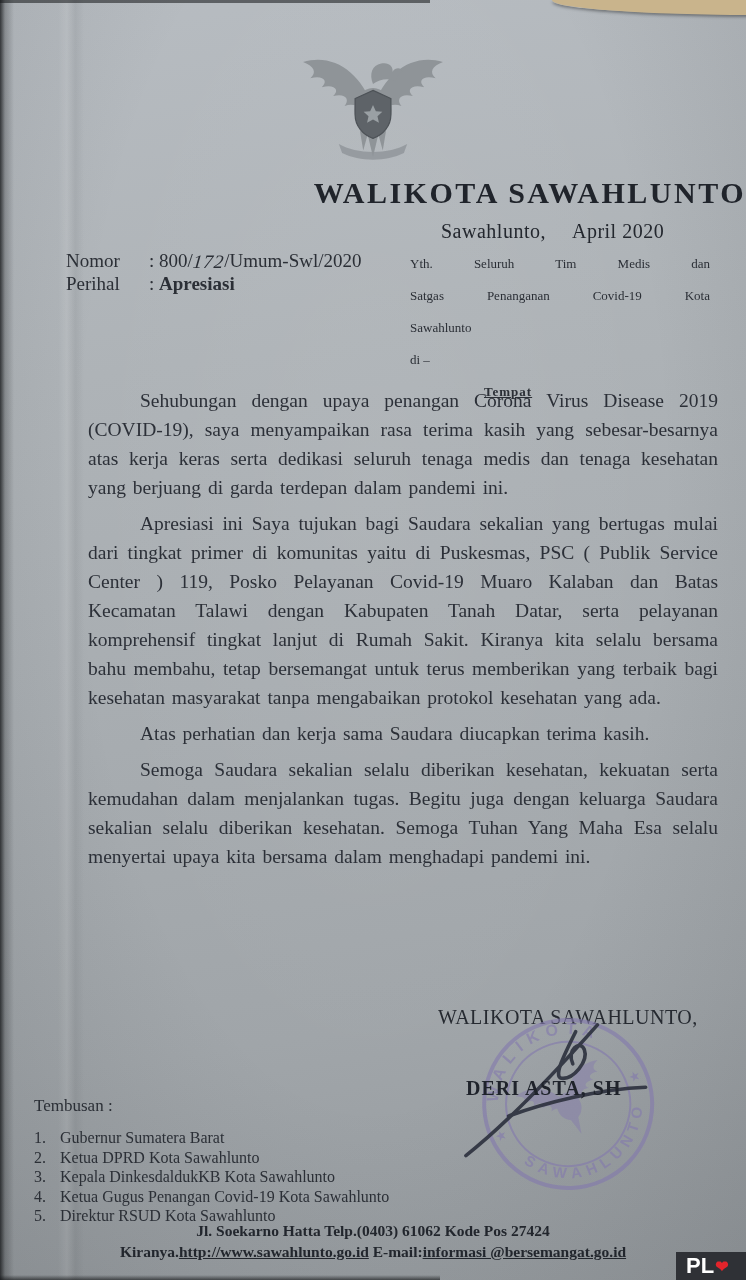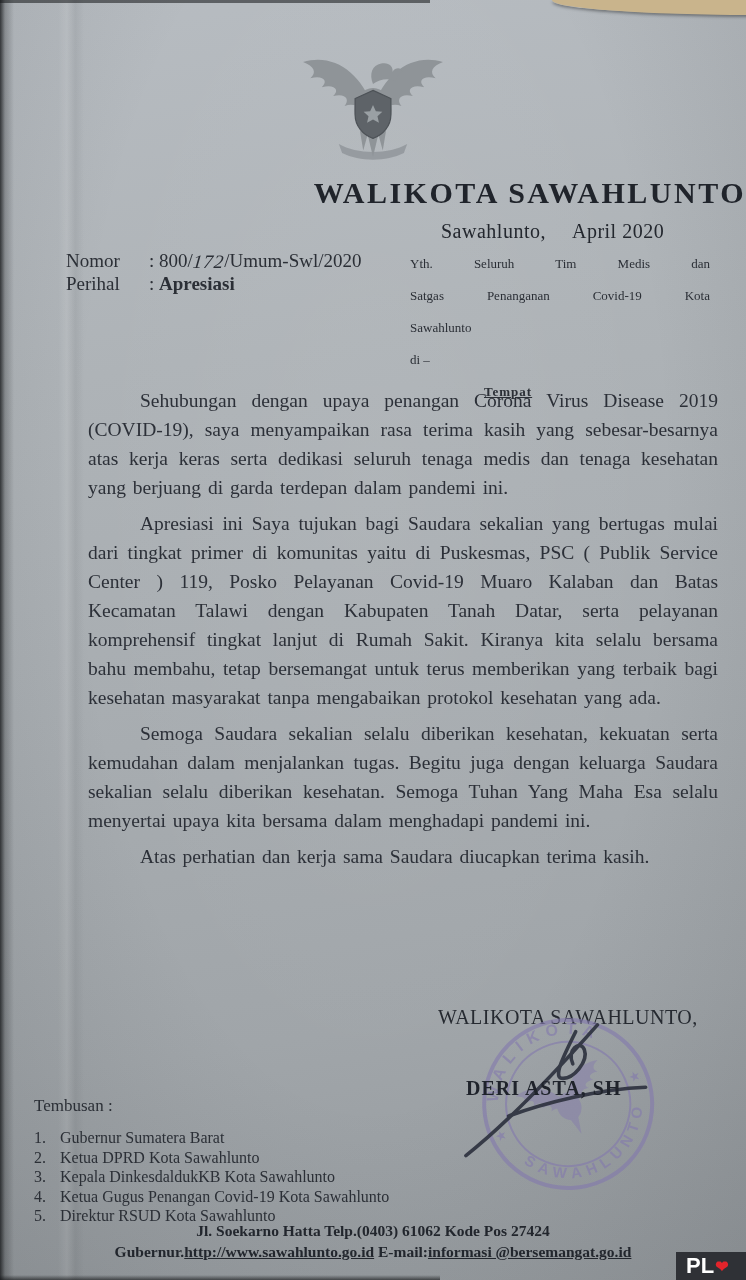--- a/index.html
+++ b/index.html
@@ -124,22 +124,22 @@
       <div class="j">Yth. Seluruh Tim Medis dan</div>
       <div class="j">Satgas Penanganan Covid-19 Kota</div>
       <div>Sawahlunto</div>
       <div>di –</div>
       <div class="tempat">Tempat</div>
     </div>
 
     <div class="bodytext">
       <p>Sehubungan dengan upaya penangan Corona Virus Disease 2019 (COVID-19), saya menyampaikan rasa terima kasih yang sebesar-besarnya atas kerja keras serta dedikasi seluruh tenaga medis dan tenaga kesehatan yang berjuang di garda terdepan dalam pandemi ini.</p>
       <p>Apresiasi ini Saya tujukan bagi Saudara sekalian yang bertugas mulai dari tingkat primer di komunitas yaitu di Puskesmas, PSC ( Publik Service Center ) 119, Posko Pelayanan Covid-19 Muaro Kalaban dan Batas Kecamatan Talawi dengan Kabupaten Tanah Datar, serta pelayanan komprehensif tingkat lanjut di Rumah Sakit. Kiranya kita selalu bersama bahu membahu, tetap bersemangat untuk terus memberikan yang terbaik bagi kesehatan masyarakat tanpa mengabaikan protokol kesehatan yang ada.</p>
+      <p>Atas perhatian dan kerja sama Saudara diucapkan terima kasih.</p>
       <p>Semoga Saudara sekalian selalu diberikan kesehatan, kekuatan serta kemudahan dalam menjalankan tugas. Begitu juga dengan keluarga Saudara sekalian selalu diberikan kesehatan. Semoga Tuhan Yang Maha Esa selalu menyertai upaya kita bersama dalam menghadapi pandemi ini.</p>
-      <p>Atas perhatian dan kerja sama Saudara diucapkan terima kasih.</p>
     </div>
 
     <div class="closing-title">WALIKOTA SAWAHLUNTO,</div>
 
     <div class="stamp-wrap">
       <svg class="stamp-svg" viewBox="0 0 180 180">
         <g transform="rotate(-22 90 90)">
           <circle cx="90" cy="90" r="84" fill="none" stroke="#8379ad" stroke-width="4"></circle>
           <circle cx="90" cy="90" r="62" fill="none" stroke="#8379ad" stroke-width="2"></circle>
           <defs>
@@ -192,21 +192,21 @@
         <span>Ketua Gugus Penangan Covid-19 Kota Sawahlunto</span>
       </div>
       <div class="t-item">
         <span class="t-num">5.</span>
         <span>Direktur RSUD Kota Sawahlunto</span>
       </div>
     </div>
 
     <div class="footer">
       <div>Jl. Soekarno Hatta Telp.(0403) 61062 Kode Pos 27424</div>
-      <div><span>Gubernur.</span><span class="u">http://www.sawahlunto.go.id</span><span> E-mail:</span><span class="u">informasi @bersemangat.go.id</span></div>
+      <div><span>Kiranya.</span><span class="u">http://www.sawahlunto.go.id</span><span> E-mail:</span><span class="u">informasi @bersemangat.go.id</span></div>
     </div>
   </div>
 
   <div class="watermark">
     <span>PL</span>
       <span class="heart">❤</span>
   </div>
 </div>
 
 </body></html>

